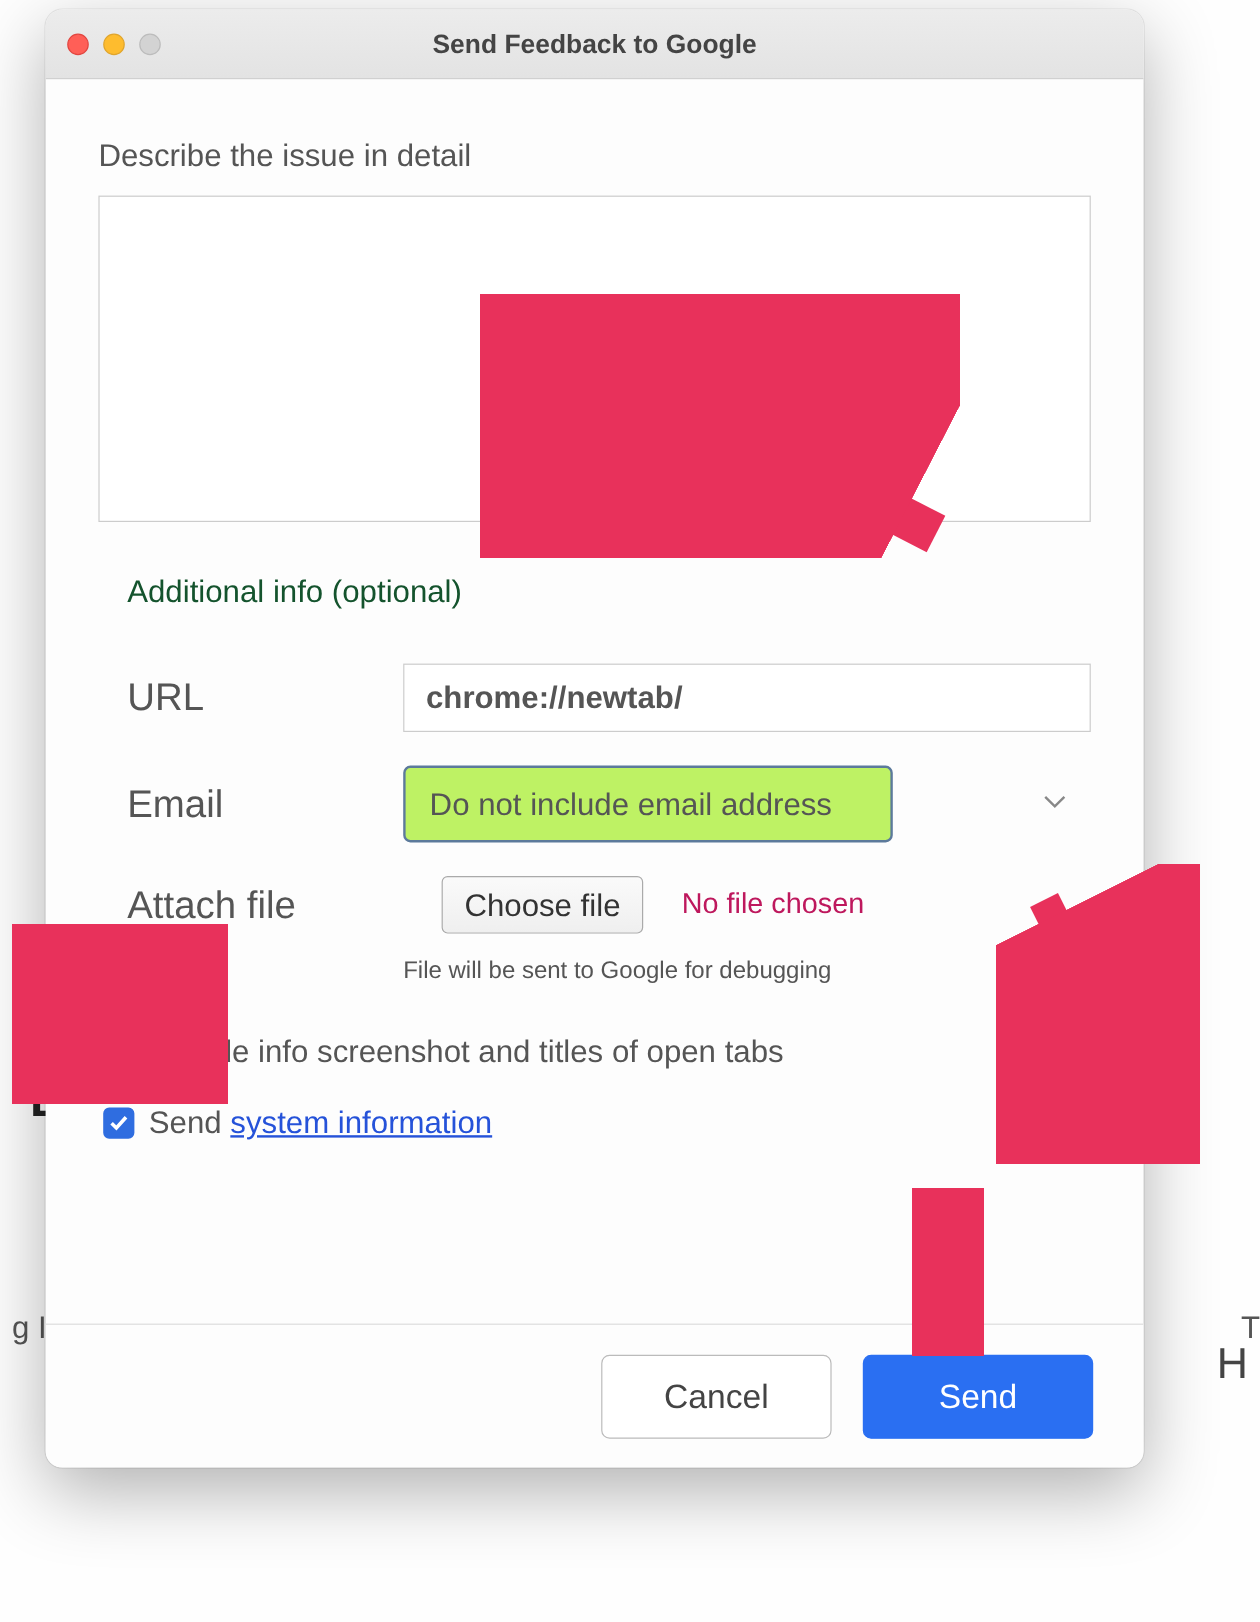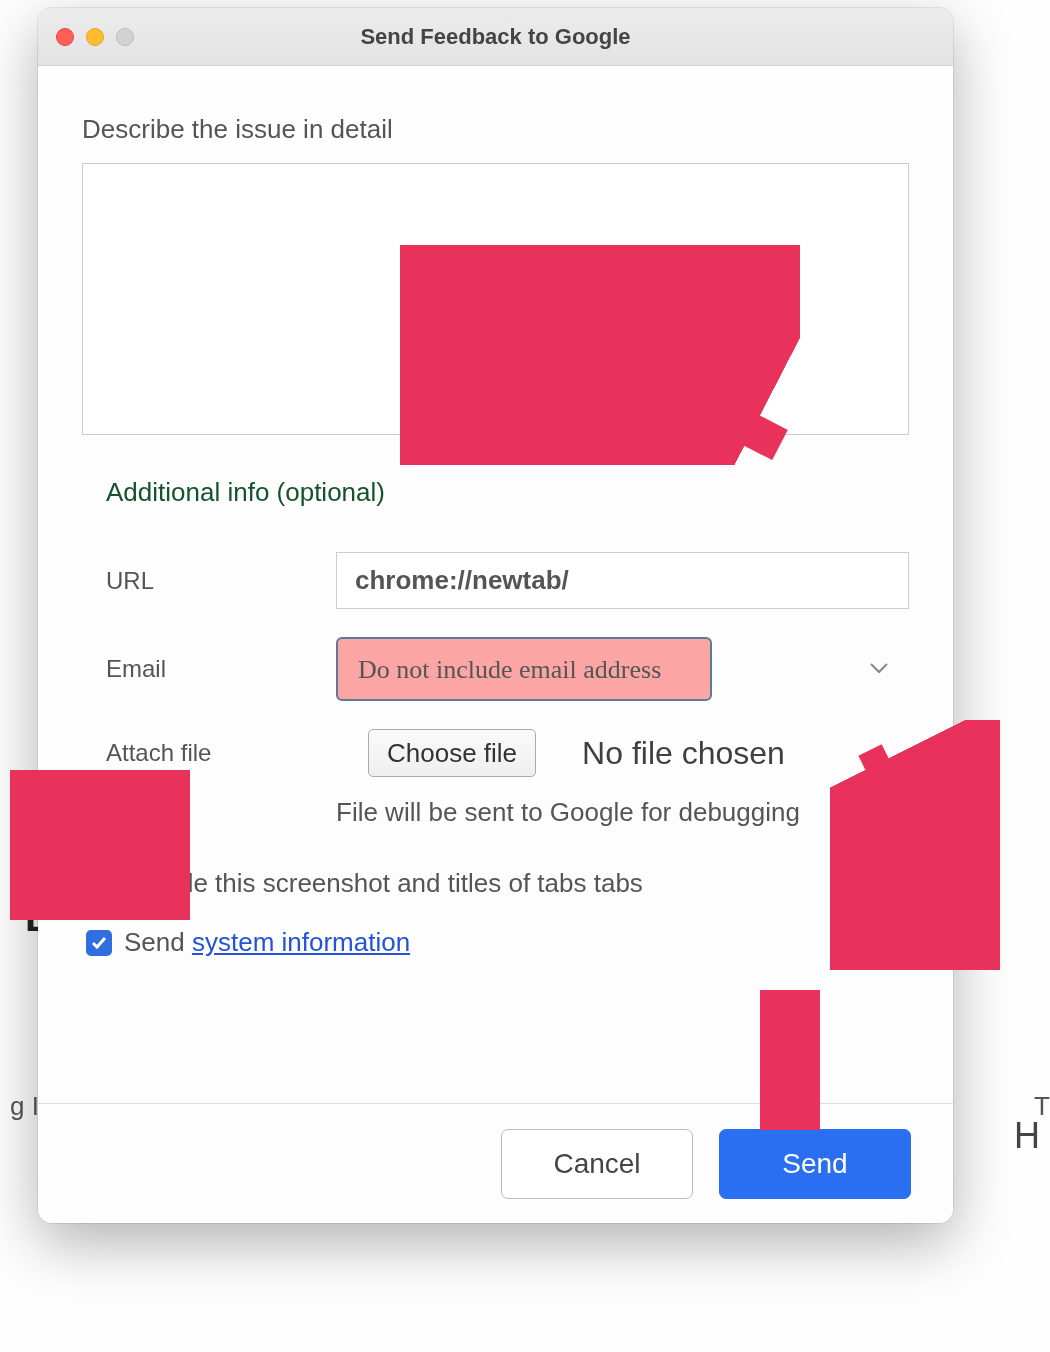--- a/index.html
+++ b/index.html
@@ -122,46 +122,46 @@
       color: #14532d;
       margin-bottom: 44px;
     }
     .form-row {
       display: flex;
       align-items: center;
       margin-bottom: 28px;
     }
     .form-label {
       width: 230px;
-      font-size: 24px;
+      font-size: 32px;
       color: #555;
       flex-shrink: 0;
     }
     .url-input {
       flex: 1;
       height: 57px;
       border: 1px solid #ccc;
       font-size: 26px;
       color: #555;
       padding: 0 18px;
       background: #fff;
       font-family: inherit;
       outline: none;
       font-weight: bold;
     }
     .email-select {
       flex: 1;
       height: 64px;
       border: 2px solid #5c7a9b;
       border-radius: 6px;
-      background: #fca5a5;
+      background: #bef264;
       font-size: 26px;
       color: #555;
       padding: 0 48px 0 20px;
-      font-family: Liberation Serif, serif;
+      font-family: Liberation Sans, sans-serif;
       appearance: none;
       position: relative;
       outline: none;
     }
     .select-wrapper {
       flex: 1;
       position: relative;
     }
     .select-chevron {
       position: absolute;
@@ -181,27 +181,26 @@
       padding: 0 18px;
       background: linear-gradient(#fafafa, #efefef);
       border: 1px solid #aaa;
       border-radius: 5px;
       font-size: 26px;
       color: #333;
       font-family: inherit;
       cursor: pointer;
     }
     .file-status {
-      margin-left: 14px;
-      font-size: 32px;
-      color: #404040;
+      font-size: 24px;
+      color: #be185d;
     }
     .file-hint {
       margin-left: 230px;
-      font-size: 26px;
+      font-size: 20px;
       color: #555;
       margin-bottom: 40px;
       margin-top: 20px;
     }
     .checkbox-row {
       display: flex;
       align-items: center;
       gap: 12px;
       margin-bottom: 28px;
       padding-left: 4px;
@@ -321,21 +320,21 @@
         <span class="file-status">No file chosen</span>
       </div>
 
       <div class="file-hint">File will be sent to Google for debugging</div>
     </div>
 
     <div class="checkbox-row">
       <div class="checkbox">
         
       </div>
-      <span class="checkbox-label">Include this screenshot and titles of tabs tabs</span>
+      <span class="checkbox-label">Include info screenshot and titles of open tabs</span>
     </div>
 
     <div class="checkbox-row">
       <div class="checkbox checked">
         <svg width="18" height="18" viewBox="0 0 18 18">
             <path d="M3 9 L7 13 L15 4" stroke="#fff" stroke-width="3" fill="none"></path>
           </svg>
       </div>
       <span class="checkbox-label">
         <span>Send </span><a href="#">system information</a>

